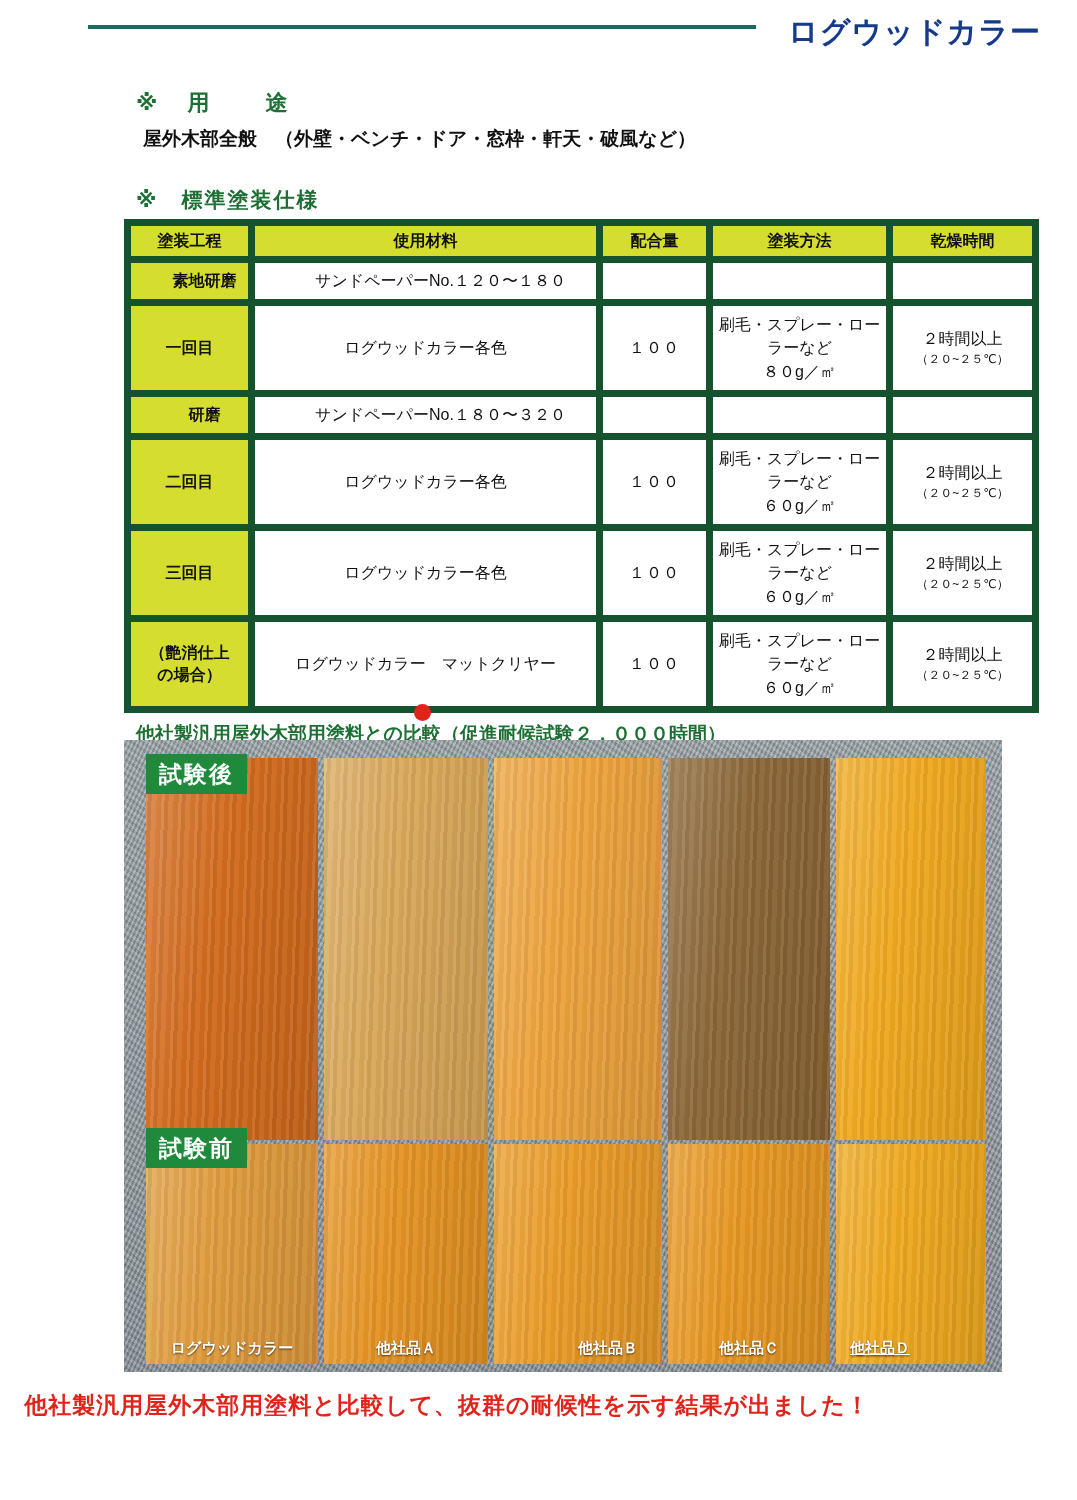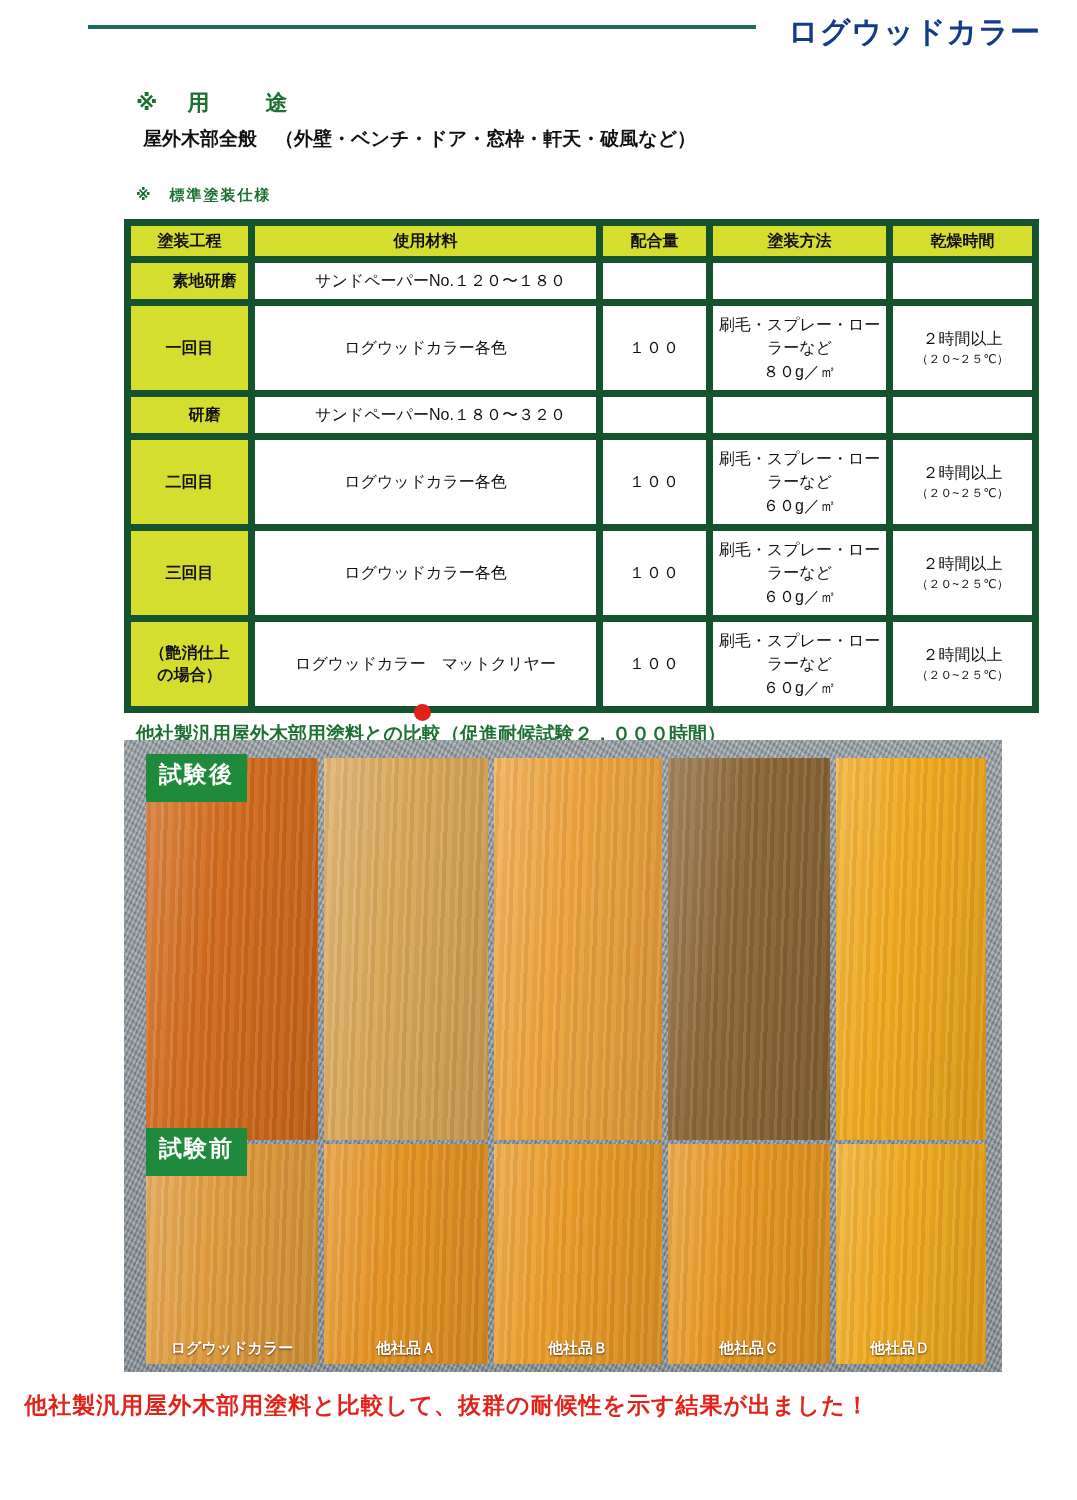--- a/index.html
+++ b/index.html
@@ -65,21 +65,21 @@
     white-space: nowrap;
   }
   .yoto-body .paren {
     font-weight: bold;
     margin-left: 18px;
   }
   .sec-spec {
     position: absolute;
     left: 136px;
     top: 186px;
-    font-size: 15px;
+    font-size: 21px;
     font-weight: bold;
     color: #1d6f33;
     letter-spacing: 2px;
     white-space: nowrap;
   }
 
   
   .spec-table {
     position: absolute;
     left: 124px;
@@ -201,21 +201,21 @@
   .after-row .panel { top: 18px; height: 382px; }
   
   .before-row .panel { top: 404px; height: 220px; }
 
   .tag {
     position: absolute;
     background: #1f8a3b;
     color: #ffffff;
     font-size: 23px;
     font-weight: bold;
-    padding: 5px 13px 12px 13px;
+    padding: 5px 13px 4px 13px;
     letter-spacing: 2px;
     white-space: nowrap;
   }
   .tag-after { left: 22px; top: 14px; }
   .tag-before { left: 22px; top: 388px; }
 
   .panel-label {
     position: absolute;
     bottom: 14px;
     font-size: 15px;
@@ -392,18 +392,18 @@
     <div class="panel" style="left:712px;width:150px;background:#efa81c;">
         <span class="sheen"></span>
       </div>
   </div>
 
   <div class="tag tag-after">試験後</div>
   <div class="tag tag-before">試験前</div>
 
   <div class="panel-label" style="left:22px;width:172px;">ログウッドカラー</div>
   <div class="panel-label" style="left:200px;width:164px;">他社品Ａ</div>
-  <div class="panel-label" style="left:370px;width:168px;">他社品Ｂ</div>
+  <div class="panel-label" style="left:370px;width:168px;padding-left:30px;">他社品Ｂ</div>
   <div class="panel-label" style="left:544px;width:162px;">他社品Ｃ</div>
-  <div class="panel-label" style="left:712px;width:128px;">他社品Ｄ</div>
+  <div class="panel-label" style="left:692px;width:128px;text-decoration:underline;">他社品Ｄ</div>
 </div>
 
 <div class="footer-msg">他社製汎用屋外木部用塗料と比較して、抜群の耐候性を示す結果が出ました！</div>
 
 </body></html>

